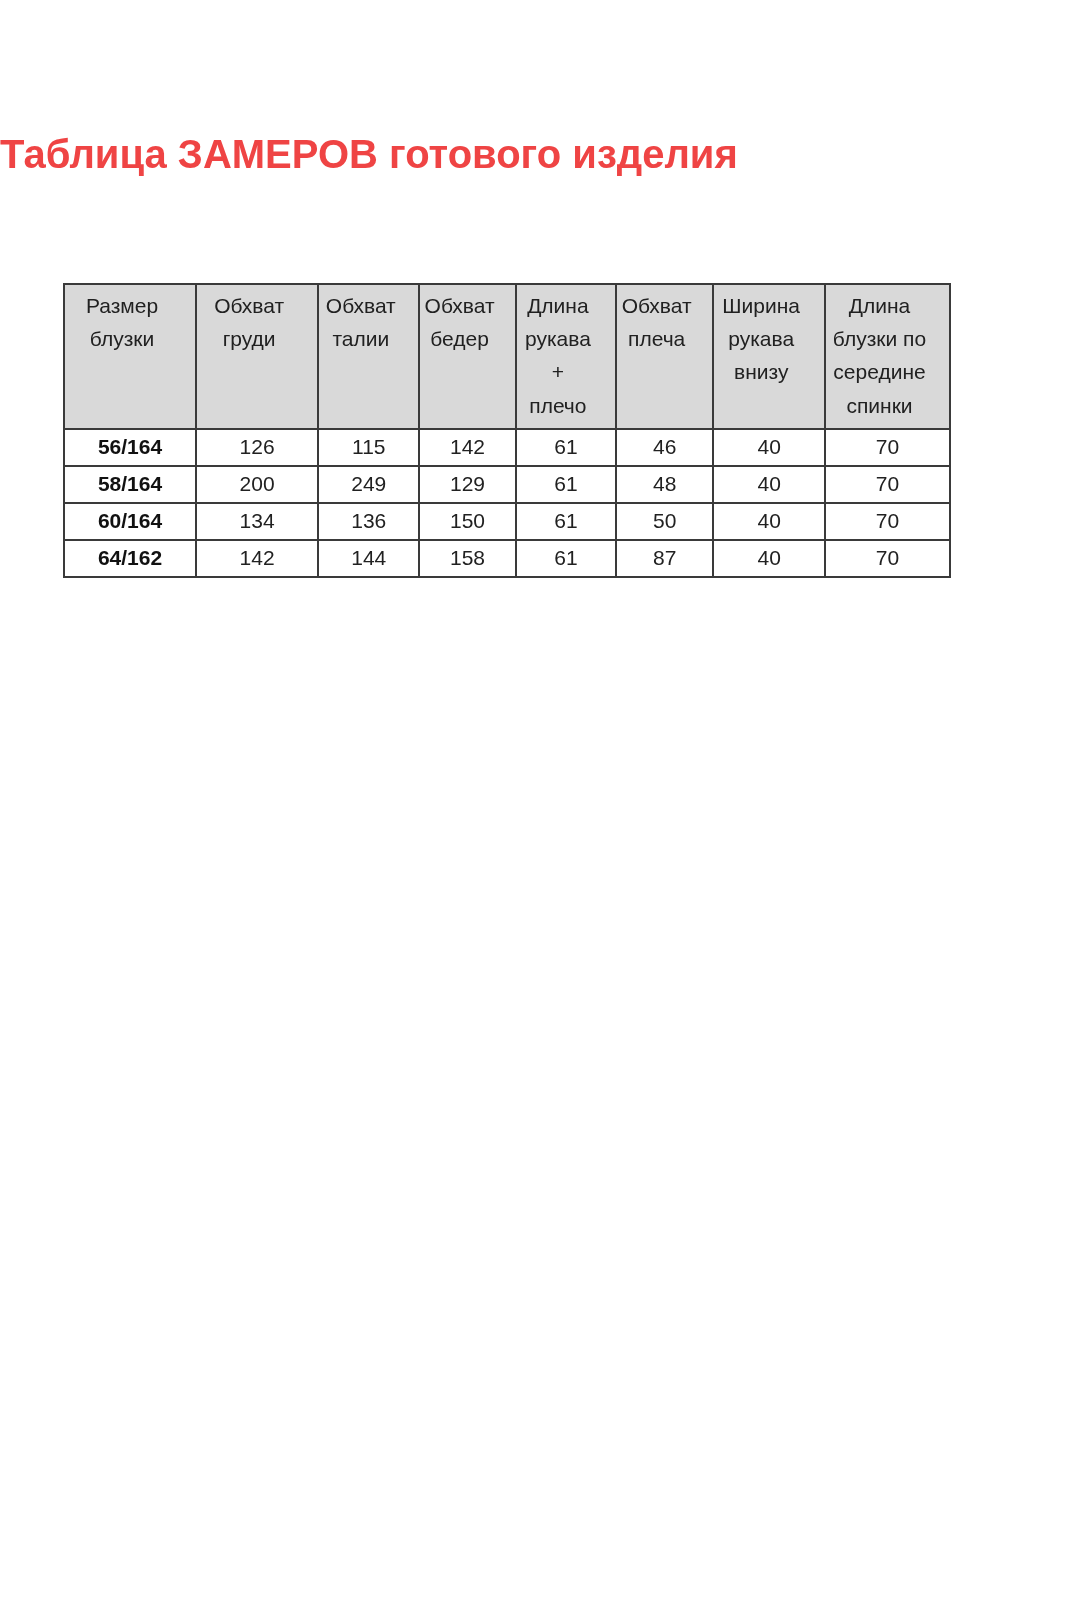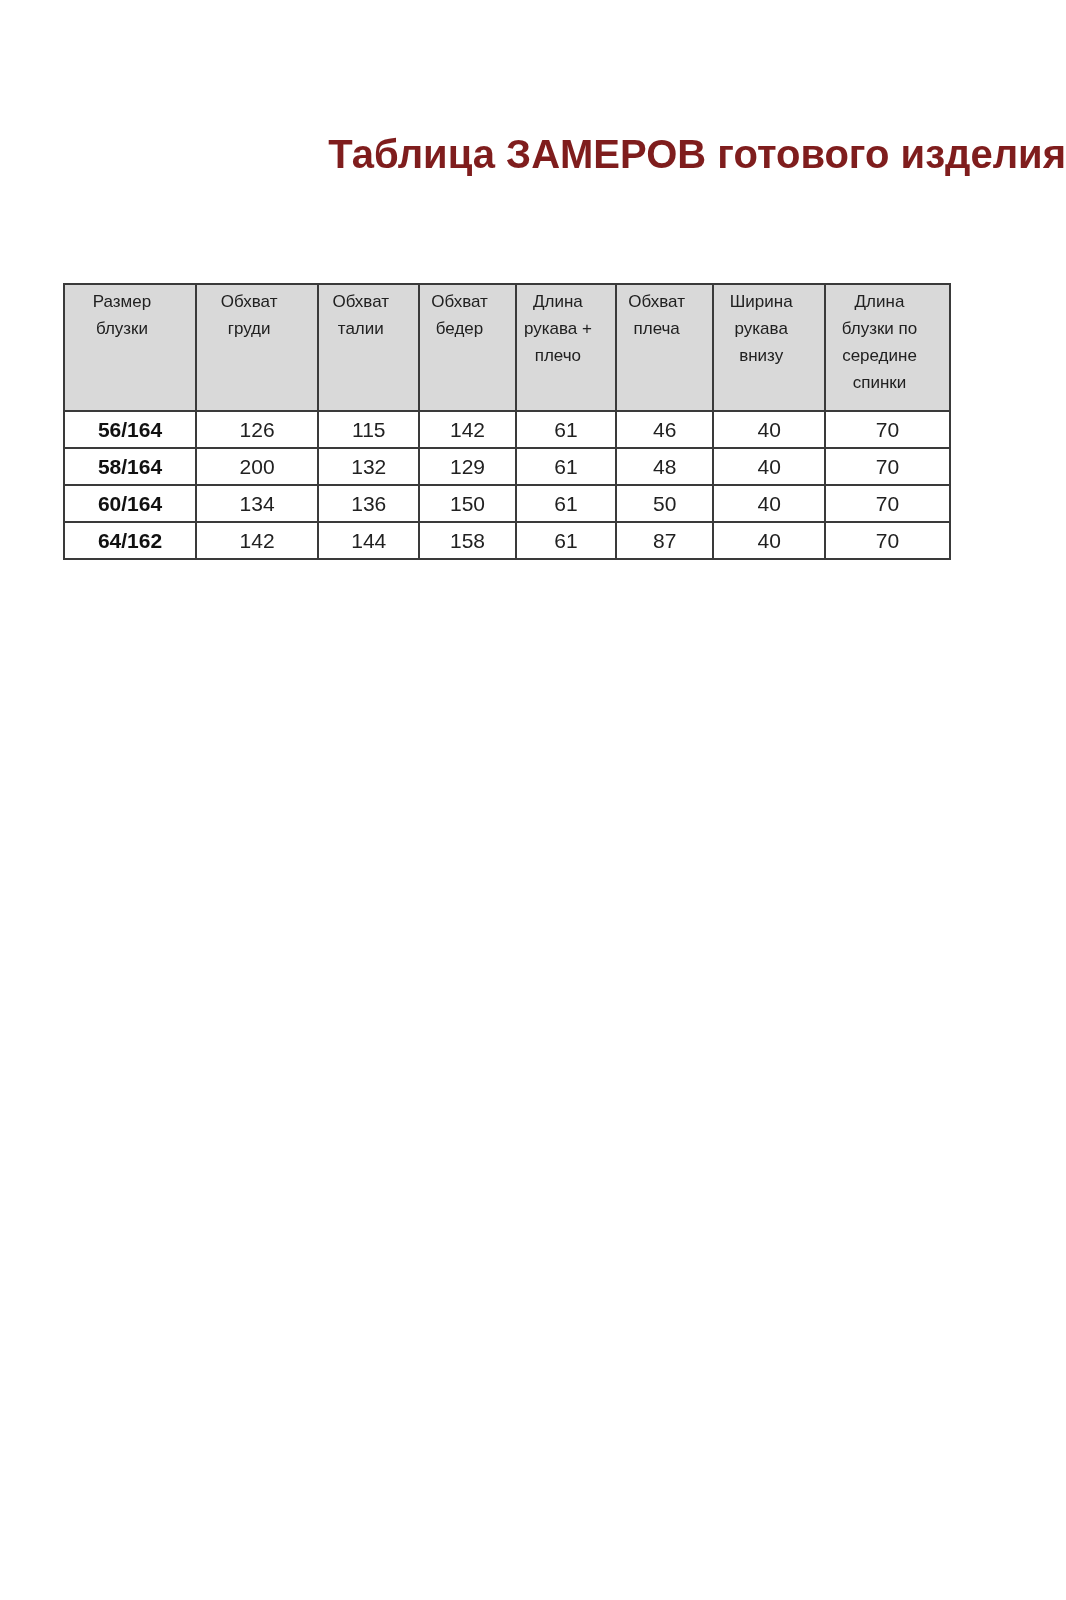--- a/index.html
+++ b/index.html
@@ -9,43 +9,43 @@
   }
   .page {
     position: relative;
     width: 1066px;
     height: 1600px;
     background: #ffffff;
     overflow: hidden;
   }
   .doc-title {
     padding-top: 132px;
-    text-align: right;
+    text-align: left;
     font-size: 40px;
     font-weight: 700;
-    color: #7f1d1d;
+    color: #ef4444;
     letter-spacing: 0px;
   }
   .meas-table {
     position: absolute;
     left: 63px;
     top: 283px;
     width: 888px;
     border-collapse: collapse;
     table-layout: fixed;
   }
   .meas-table th, .meas-table td {
     border: 2px solid #3a3a3a;
     text-align: center;
     color: #212121;
   }
   .meas-table thead th {
     background: #d9d9d9;
     font-weight: 400;
-    font-size: 17px;
+    font-size: 21px;
     line-height: 1.58;
     vertical-align: top;
     padding: 4px 20px 6px 4px;
     height: 127px;
   }
   .meas-table tbody td {
     background: #ffffff;
     font-size: 21px;
     height: 37px;
     padding: 2px 12px;
@@ -102,21 +102,21 @@
         <td>115</td>
         <td>142</td>
         <td>61</td>
         <td>46</td>
         <td>40</td>
         <td>70</td>
       </tr>
       <tr>
         <td class="size-col">58/164</td>
         <td>200</td>
-        <td>132</td>
+        <td>249</td>
         <td>129</td>
         <td>61</td>
         <td>48</td>
         <td>40</td>
         <td>70</td>
       </tr>
       <tr>
         <td class="size-col">60/164</td>
         <td>134</td>
         <td>136</td>

